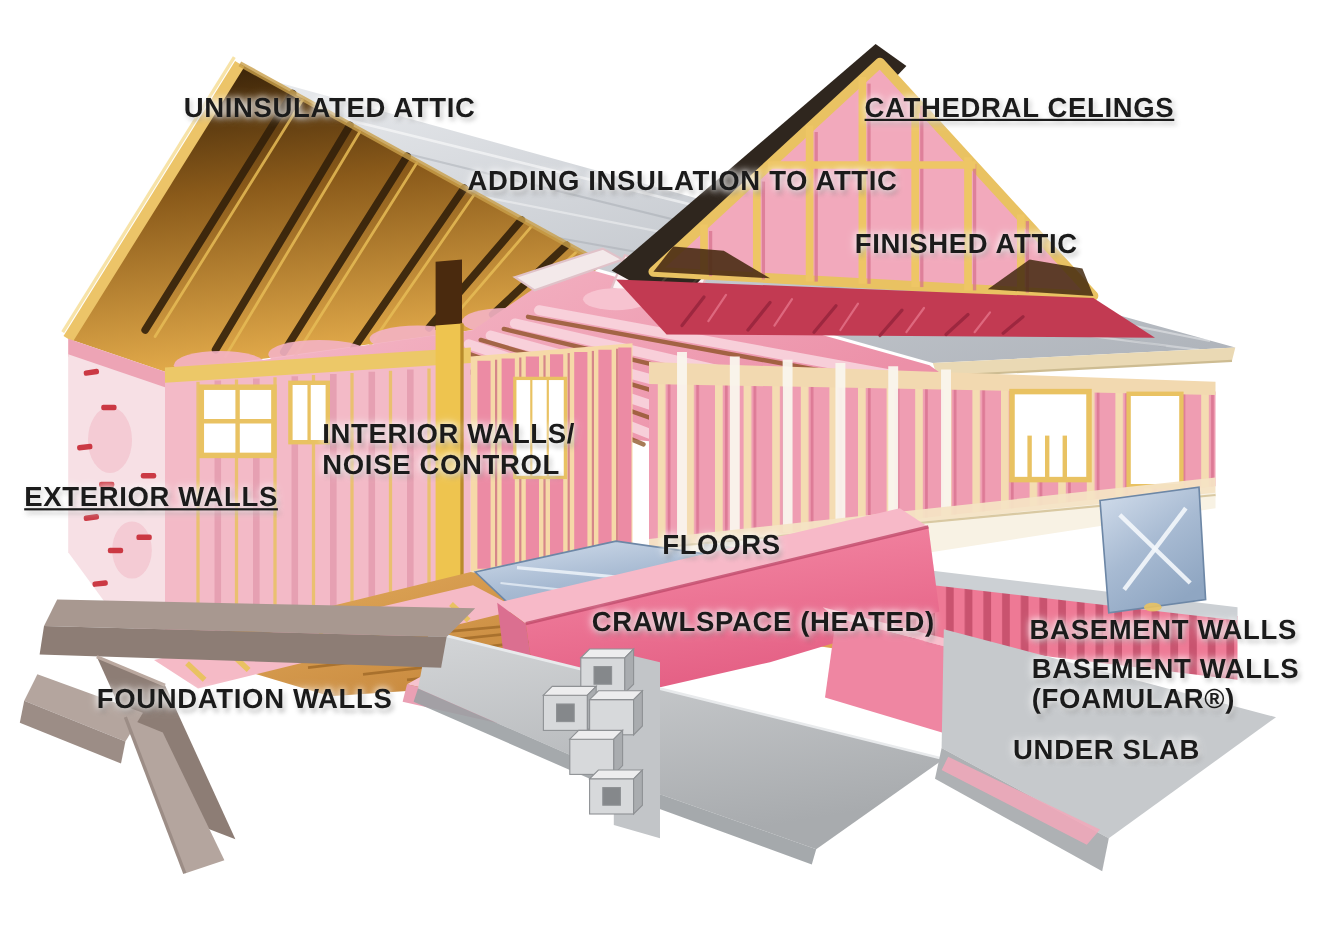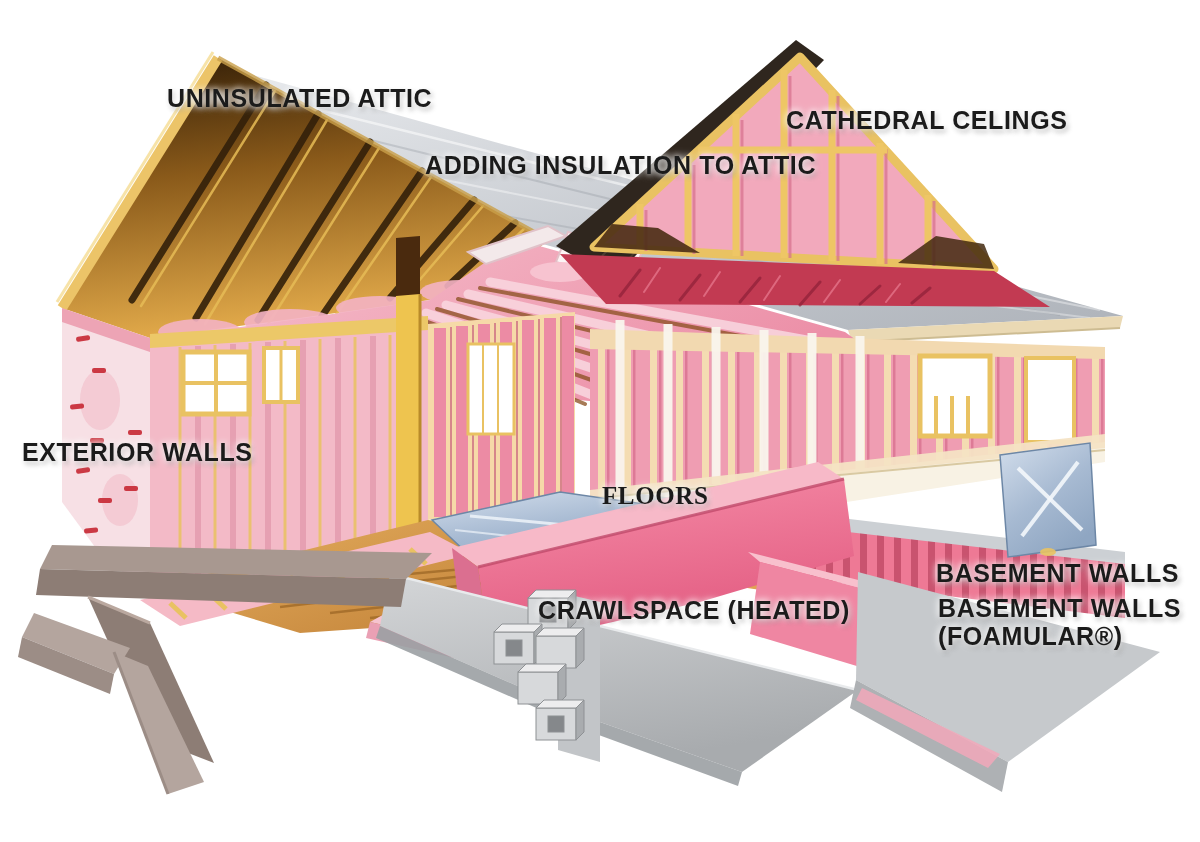--- a/index.html
+++ b/index.html
@@ -408,22 +408,27 @@
       <polygon points="88,597 150,623 214,763 152,739" fill="#8d7d75"></polygon>
       <line x1="88" y1="597" x2="150" y2="623" stroke="#baa89f" stroke-width="3"></line>
       <polygon points="34,613 130,648 114,674 22,637" fill="#b4a59e"></polygon>
       <polygon points="22,637 114,674 110,694 18,657" fill="#9c8d86"></polygon>
       <polygon points="114,652 148,666 204,782 168,794" fill="#b4a59e"></polygon>
       <line x1="114" y1="652" x2="168" y2="794" stroke="#9c8d86" stroke-width="3"></line>
     </g>
   </svg>
 
   <div class="lbl" style="left:167px; top:84px;">UNINSULATED ATTIC</div>
-  <div class="lbl" style="left:786px; top:106px;">CATHEDRAL CELINGS</div>
+  <div class="lbl" style="left:786px; top:84px;text-decoration:underline;">CATHEDRAL CELINGS</div>
   <div class="lbl" style="left:381px; top:151px;padding-left:44px;">ADDING INSULATION TO ATTIC</div>
-  <div class="lbl" style="left:22px;  top:438px;">EXTERIOR WALLS</div>
-  <div class="lbl" style="left:602px; top:482px;font-family:Liberation Serif, serif;">FLOORS</div>
-  <div class="lbl" style="left:538px; top:552px;margin-top:44px;">CRAWLSPACE (HEATED)</div>
+  <div class="lbl" style="left:777px; top:208px;">FINISHED ATTIC</div>
+  <div class="lbl" style="left:293px; top:381px;">INTERIOR WALLS/
+NOISE CONTROL</div>
+  <div class="lbl" style="left:22px;  top:438px;text-decoration:underline;">EXTERIOR WALLS</div>
+  <div class="lbl" style="left:602px; top:482px;">FLOORS</div>
+  <div class="lbl" style="left:538px; top:552px;">CRAWLSPACE (HEATED)</div>
   <div class="lbl" style="left:936px; top:559px;">BASEMENT WALLS</div>
   <div class="lbl" style="left:938px; top:594px;">BASEMENT WALLS
 (FOAMULAR®)</div>
+  <div class="lbl" style="left:88px;  top:622px;">FOUNDATION WALLS</div>
+  <div class="lbl" style="left:921px; top:668px;">UNDER SLAB</div>
 
 </div>
 
 </body></html>

